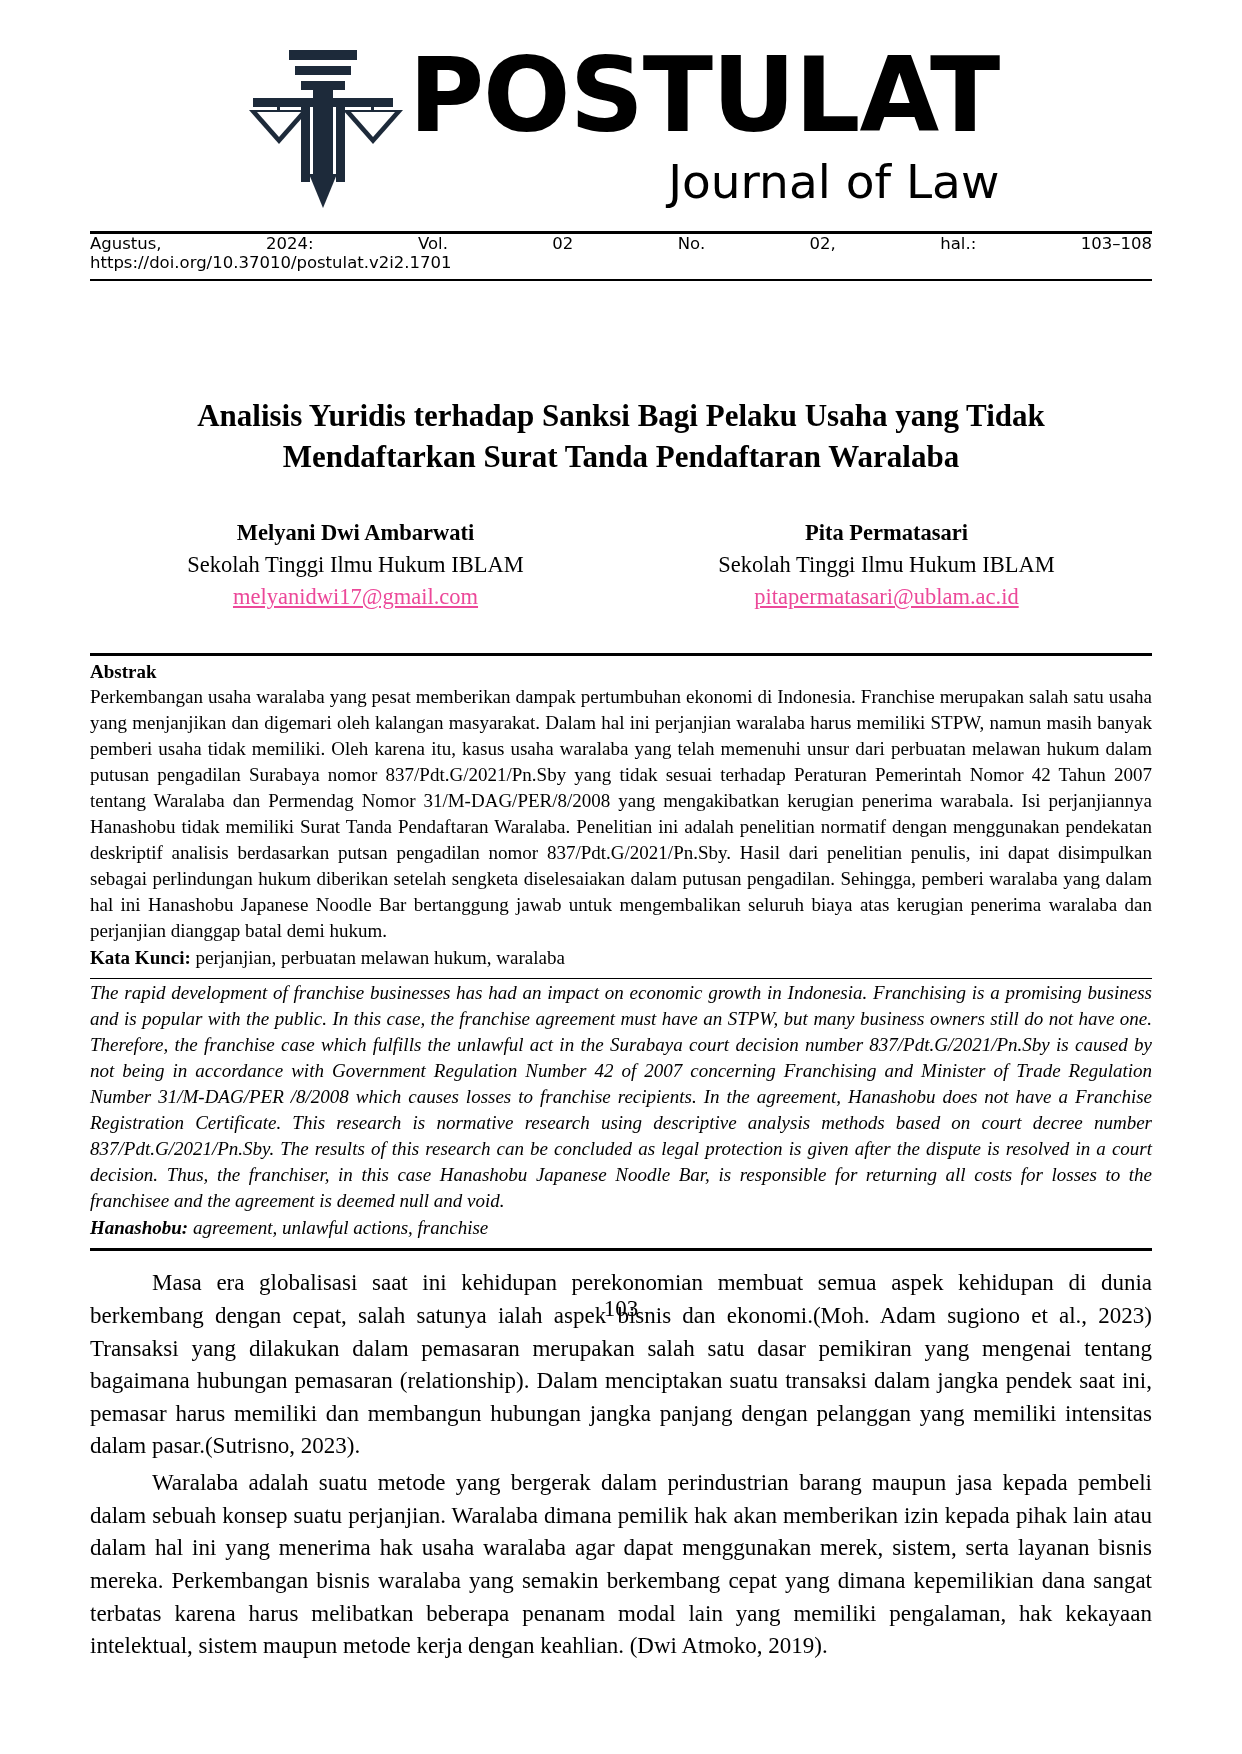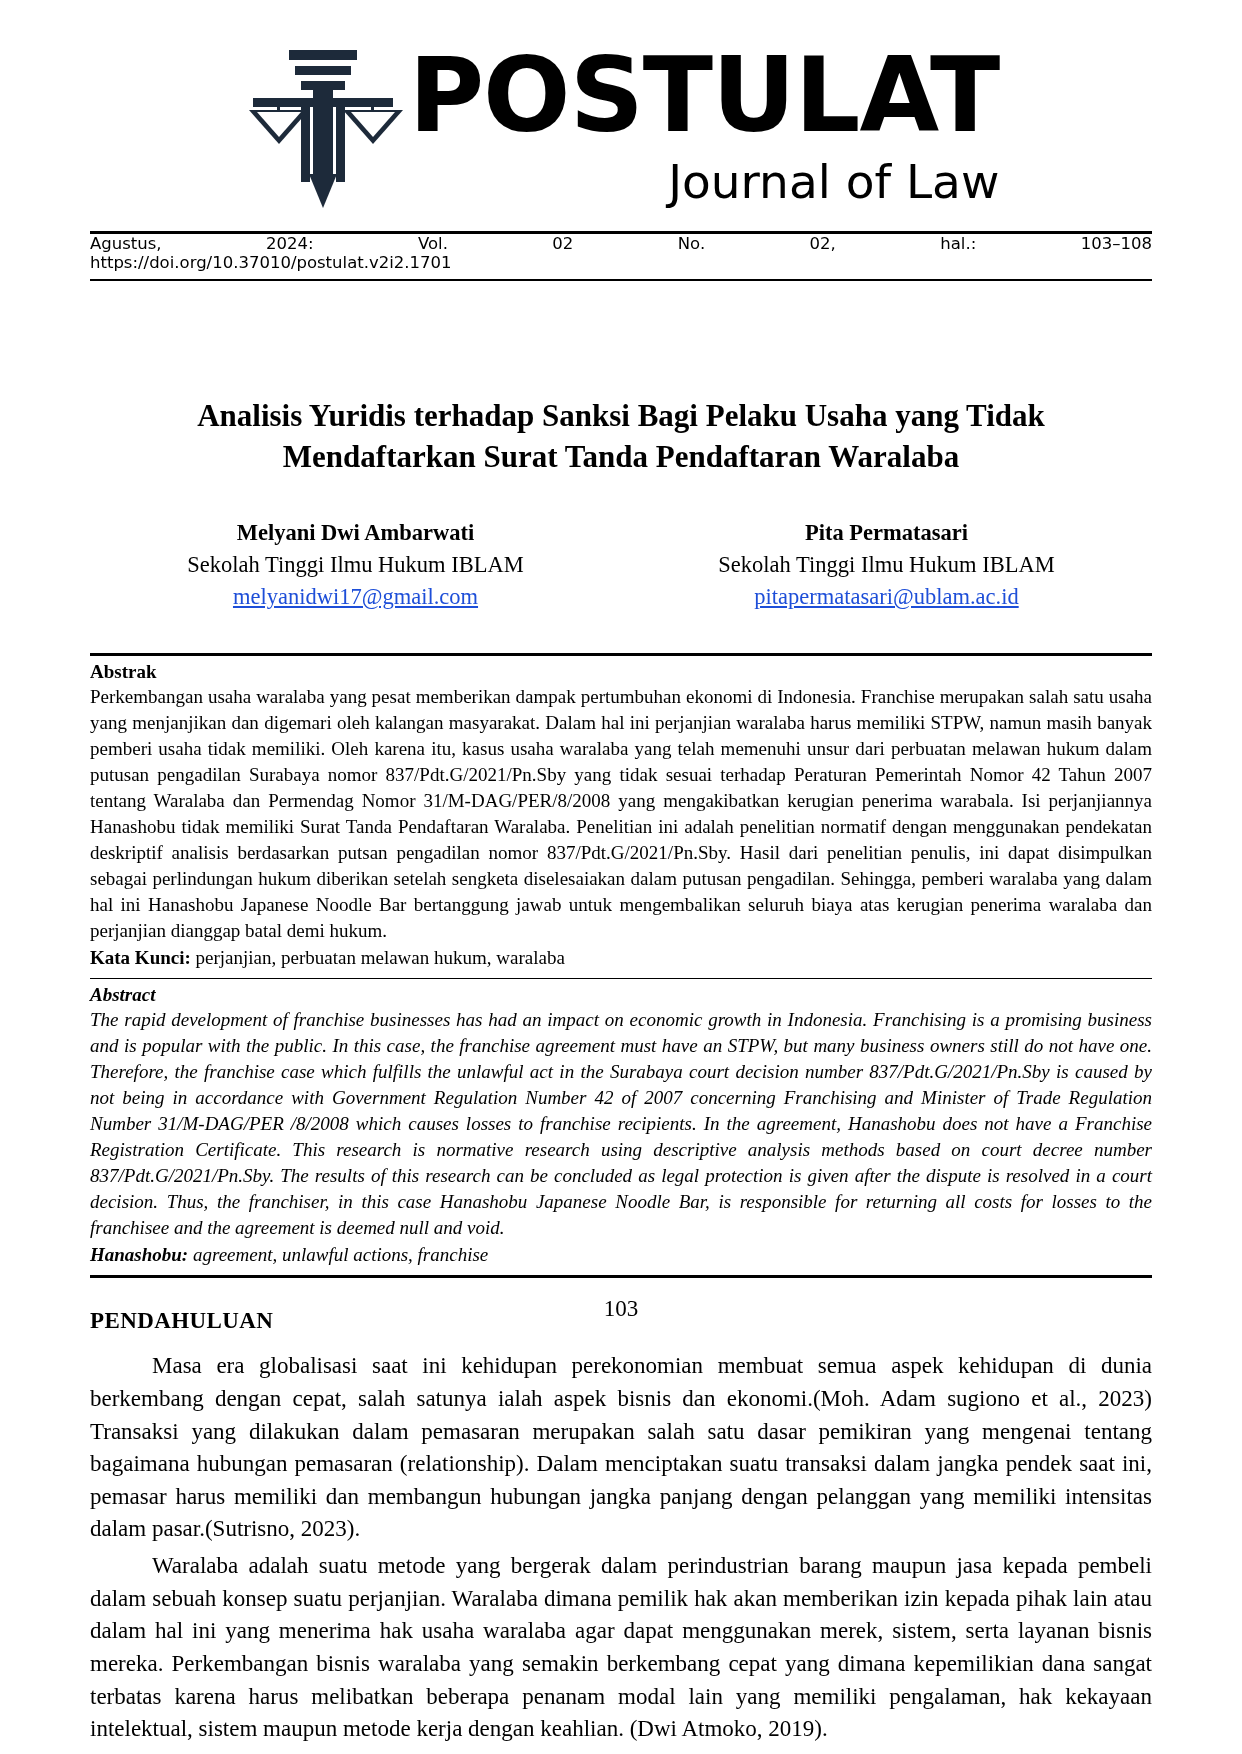--- a/index.html
+++ b/index.html
@@ -123,21 +123,21 @@
   }
   .author-col {
     flex: 1 1 50%;
     text-align: center;
     line-height: 1.42;
   }
   .author-name { font-size: 22.5px; font-weight: bold; }
   .author-aff  { font-size: 22.5px; }
   .author-mail {
     font-size: 22.5px;
-    color: #1d4ed8;
+    color: #ec4899;
     text-decoration: underline;
   }
 
   
   .abs-wrap { margin-top: 40px; }
   .rule-abs-top { border-top: 3px solid #000; }
   .abs-label {
     font-size: 19px;
     font-weight: bold;
     margin-top: 5px;
@@ -242,25 +242,23 @@
 
   <div class="abs-wrap">
     <div class="rule-abs-top"></div>
 
     <div class="abs-label">Abstrak</div>
     <div class="abs-body">Perkembangan usaha waralaba yang pesat memberikan dampak pertumbuhan ekonomi di Indonesia. Franchise merupakan salah satu usaha yang menjanjikan dan digemari oleh kalangan masyarakat. Dalam hal ini perjanjian waralaba harus memiliki STPW, namun masih banyak pemberi usaha tidak memiliki. Oleh karena itu, kasus usaha waralaba yang telah memenuhi unsur dari perbuatan melawan hukum dalam putusan pengadilan Surabaya nomor 837/Pdt.G/2021/Pn.Sby yang tidak sesuai terhadap Peraturan Pemerintah Nomor 42 Tahun 2007 tentang Waralaba dan Permendag Nomor 31/M-DAG/PER/8/2008 yang mengakibatkan kerugian penerima warabala. Isi perjanjiannya Hanashobu tidak memiliki Surat Tanda Pendaftaran Waralaba. Penelitian ini adalah penelitian normatif dengan menggunakan pendekatan deskriptif analisis berdasarkan putsan pengadilan nomor 837/Pdt.G/2021/Pn.Sby. Hasil dari penelitian penulis, ini dapat disimpulkan sebagai perlindungan hukum diberikan setelah sengketa diselesaiakan dalam putusan pengadilan. Sehingga, pemberi waralaba yang dalam hal ini Hanashobu Japanese Noodle Bar bertanggung jawab untuk mengembalikan seluruh biaya atas kerugian penerima waralaba dan perjanjian dianggap batal demi hukum.</div>
     <div class="abs-kw"><b>Kata Kunci:</b><span> perjanjian, perbuatan melawan hukum, waralaba</span></div>
 
     <div class="rule-abs-mid"></div>
 
-    <div class="abs-label ital">Abstract</div>
     <div class="abs-body ital">The rapid development of franchise businesses has had an impact on economic growth in Indonesia. Franchising is a promising business and is popular with the public. In this case, the franchise agreement must have an STPW, but many business owners still do not have one. Therefore, the franchise case which fulfills the unlawful act in the Surabaya court decision number 837/Pdt.G/2021/Pn.Sby is caused by not being in accordance with Government Regulation Number 42 of 2007 concerning Franchising and Minister of Trade Regulation Number 31/M-DAG/PER /8/2008 which causes losses to franchise recipients. In the agreement, Hanashobu does not have a Franchise Registration Certificate. This research is normative research using descriptive analysis methods based on court decree number 837/Pdt.G/2021/Pn.Sby. The results of this research can be concluded as legal protection is given after the dispute is resolved in a court decision. Thus, the franchiser, in this case Hanashobu Japanese Noodle Bar, is responsible for returning all costs for losses to the franchisee and the agreement is deemed null and void.</div>
     <div class="abs-kw ital"><b>Hanashobu:</b><span> agreement, unlawful actions, franchise</span></div>
 
     <div class="rule-abs-bot"></div>
   </div>
 
-  <div class="section-head">PENDAHULUAN</div>
   <div class="body-para">Masa era globalisasi saat ini kehidupan perekonomian membuat semua aspek kehidupan di dunia berkembang dengan cepat, salah satunya ialah aspek bisnis dan ekonomi.(Moh. Adam sugiono et al., 2023) Transaksi yang dilakukan dalam pemasaran merupakan salah satu dasar pemikiran yang mengenai tentang bagaimana hubungan pemasaran (relationship). Dalam menciptakan suatu transaksi dalam jangka pendek saat ini, pemasar harus memiliki dan membangun hubungan jangka panjang dengan pelanggan yang memiliki intensitas dalam pasar.(Sutrisno, 2023).</div>
   <div class="body-para">Waralaba adalah suatu metode yang bergerak dalam perindustrian barang maupun jasa kepada pembeli dalam sebuah konsep suatu perjanjian. Waralaba dimana pemilik hak akan memberikan izin kepada pihak lain atau dalam hal ini yang menerima hak usaha waralaba agar dapat menggunakan merek, sistem, serta layanan bisnis mereka. Perkembangan bisnis waralaba  yang semakin berkembang cepat yang dimana kepemilikian dana sangat  terbatas karena harus melibatkan beberapa penanam modal lain yang memiliki pengalaman, hak kekayaan intelektual, sistem maupun metode kerja dengan keahlian. (Dwi Atmoko, 2019).</div>
 
   <div class="page-number">103</div>
 </div>
 
 </body></html>

